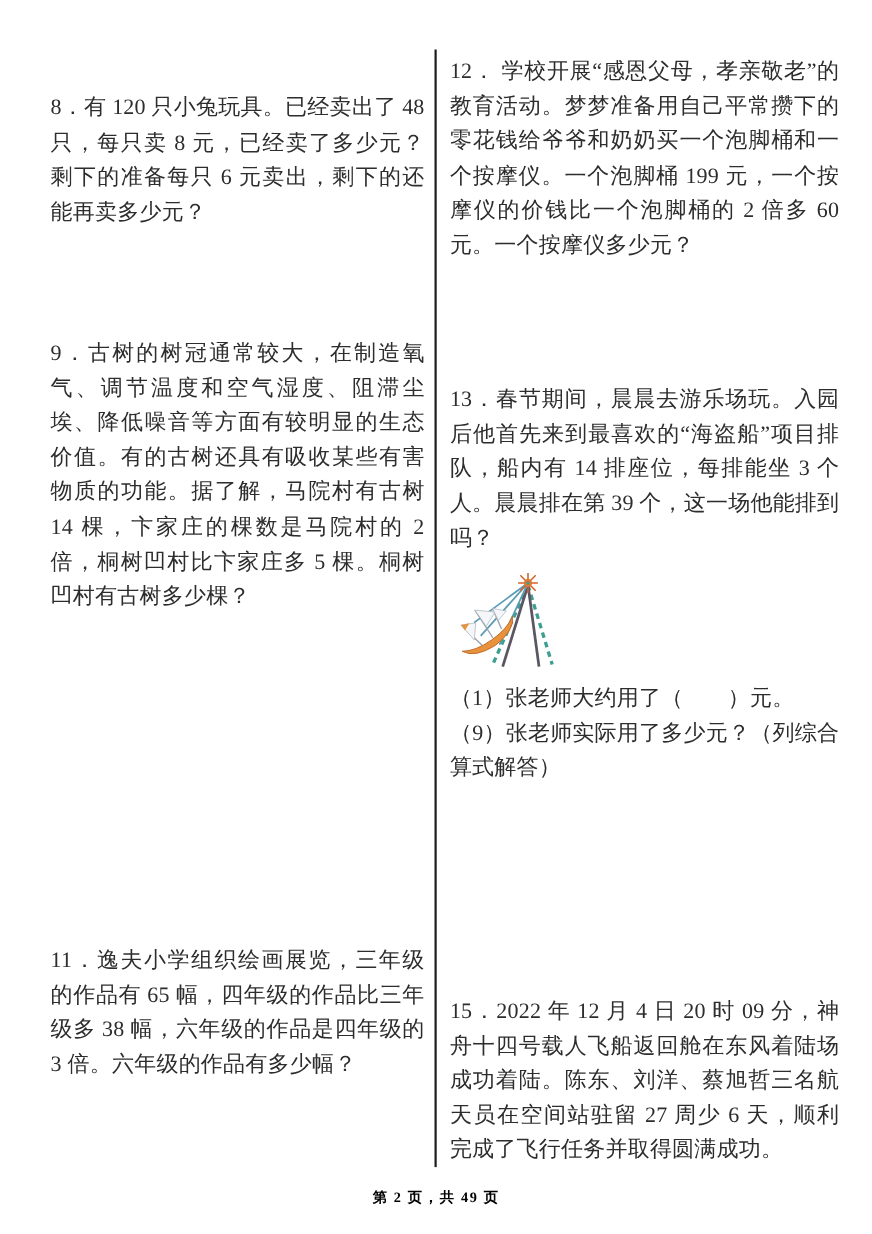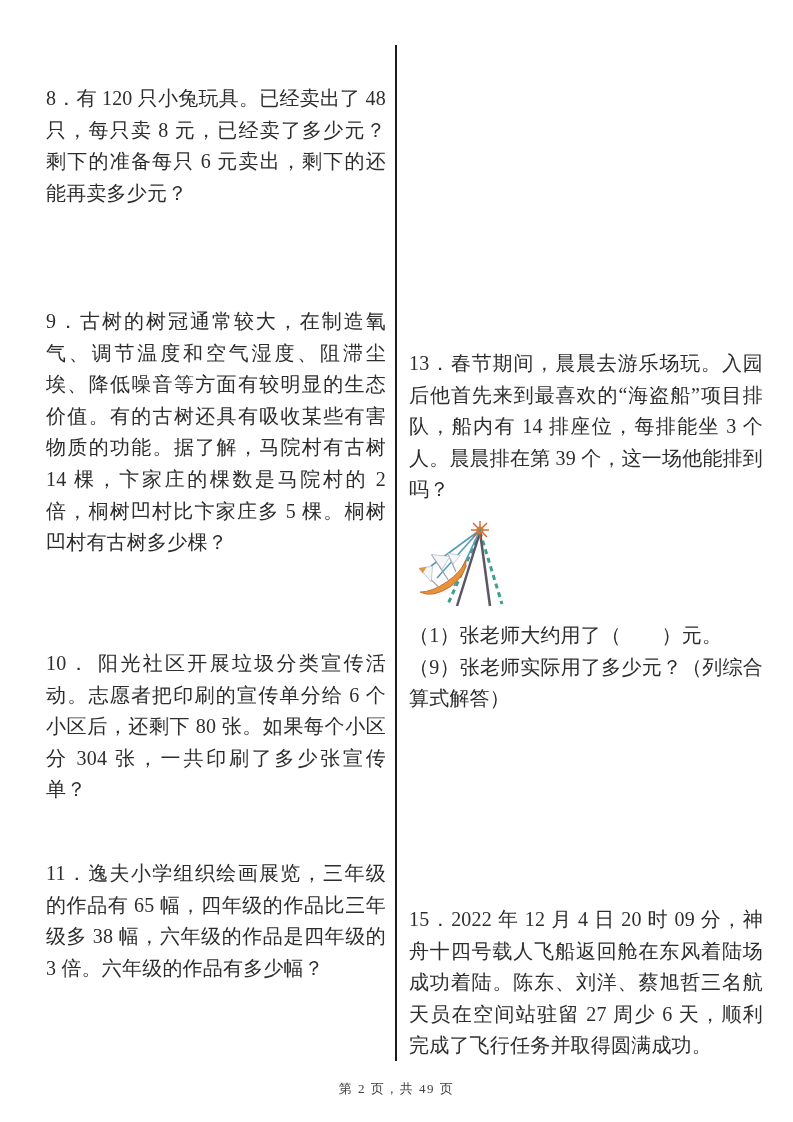--- a/index.html
+++ b/index.html
@@ -15,47 +15,47 @@
   .problem p {
     margin:0; font-size:20px; line-height:31.6px;
     text-align:justify; letter-spacing:0.2px;
   }
   .divider {
     position:absolute; left:395px; top:45px; width:2px; height:1016px;
     background:#1c1c1c;
   }
   .footer {
     position:absolute; left:0; top:1080px; width:100%;
-    text-align:center; font-size:13px; letter-spacing:1.5px; color:#404040;
+    text-align:center; font-size:13px; letter-spacing:1.5px; color:#000000;font-weight:bold;
   }
   .ship { position:absolute; left:0; top:516px; }
 </style>
 </head>
 <body>
 
 <div class="page">
 
   <div class="col col-left">
     <section class="problem" style="top:50px">
       <p>8．有 120 只小兔玩具。已经卖出了 48 只，每只卖 8 元，已经卖了多少元？剩下的准备每只 6 元卖出，剩下的还能再卖多少元？</p>
     </section>
     <section class="problem" style="top:273px">
       <p>9．古树的树冠通常较大，在制造氧气、调节温度和空气湿度、阻滞尘埃、降低噪音等方面有较明显的生态价值。有的古树还具有吸收某些有害物质的功能。据了解，马院村有古树 14 棵，卞家庄的棵数是马院村的 2 倍，桐树凹村比卞家庄多 5 棵。桐树凹村有古树多少棵？</p>
     </section>
-    <section class="problem" style="top:615px">
-      <p>10． 阳光社区开展垃圾分类宣传活动。志愿者把印刷的宣传单分给 6 个小区后，还剩下 80 张。如果每个小区分 304 张，一共印刷了多少张宣传单？</p>
-    </section>
     <section class="problem" style="top:825px">
       <p>11．逸夫小学组织绘画展览，三年级的作品有 65 幅，四年级的作品比三年级多 38 幅，六年级的作品是四年级的 3 倍。六年级的作品有多少幅？</p>
     </section>
   </div>
 
   <div class="divider"></div>
 
   <div class="col col-right">
+    <section class="problem" style="top:50px">
+      <p>12． 学校开展“感恩父母，孝亲敬老”的教育活动。梦梦准备用自己平常攒下的零花钱给爷爷和奶奶买一个泡脚桶和一个按摩仪。一个泡脚桶 199 元，一个按摩仪的价钱比一个泡脚桶的 2 倍多 60 元。一个按摩仪多少元？</p>
+    </section>
     <section class="problem" style="top:348px">
       <p>13．春节期间，晨晨去游乐场玩。入园后他首先来到最喜欢的“海盗船”项目排队，船内有 14 排座位，每排能坐 3 个人。晨晨排在第 39 个，这一场他能排到吗？</p>
     </section>
 
     <svg class="ship" viewBox="0 0 160 96" width="160" height="96">
 
       <line x1="71" y1="16" x2="39" y2="88" stroke-width="3" stroke-dasharray="5 4" stroke="#3e9e8f"></line>
       <line x1="71" y1="16" x2="48" y2="90" stroke-width="2.5" stroke="#5c5664"></line>
       <line x1="71" y1="16" x2="93" y2="88" stroke-width="3" stroke-dasharray="5 4" stroke="#3e9e8f"></line>
       <line x1="71" y1="16" x2="81" y2="90" stroke-width="2.5" stroke="#5c5664"></line>

